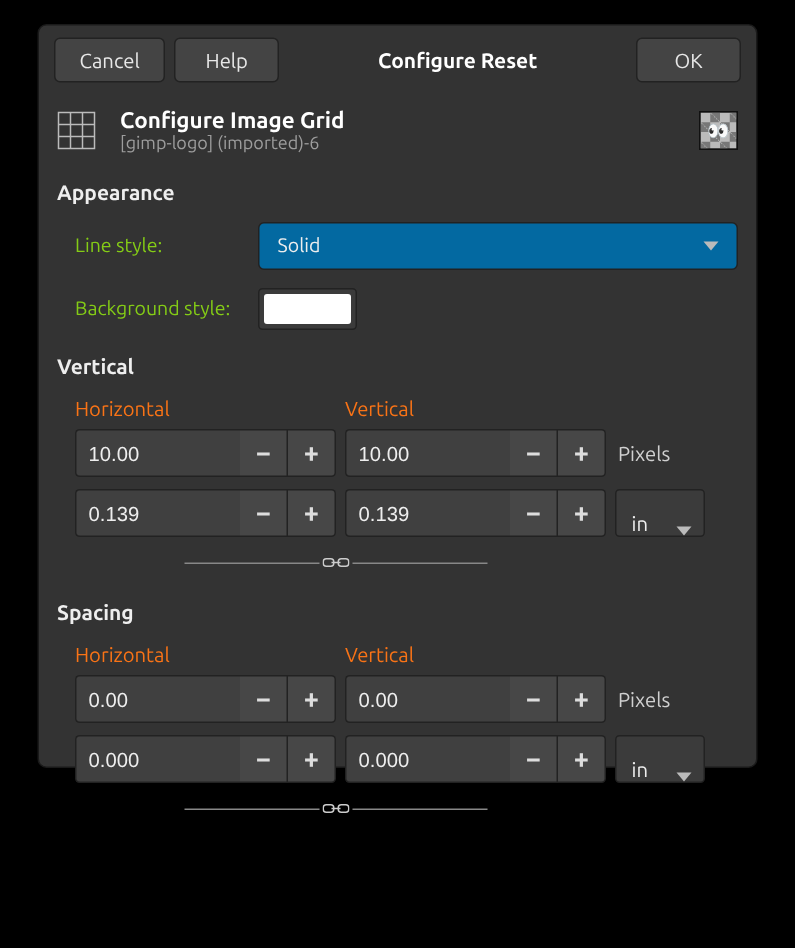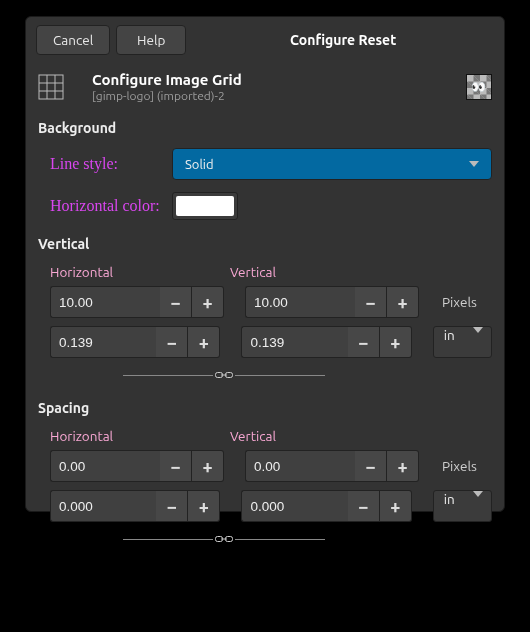--- a/index.html
+++ b/index.html
@@ -50,21 +50,21 @@
     text-align: center;
     font-size: 14px;
     font-weight: 600;
     color: #fff;
     padding: 0 4px;
   }
   .header-row {
     display: flex;
     align-items: center;
     padding: 8px 12px 4px 12px;
-    gap: 28px;
+    gap: 16px;
     justify-content: center;
   }
   .grid-icon {
     width: 26px; height: 26px; flex: none;
   }
   .grid-icon svg { display:block; }
   .header-text { flex:1; }
   .header-title {
     font-size: 15px;
     font-weight: 700;
@@ -108,23 +108,22 @@
   }
   .form-row {
     display: flex;
     align-items: center;
     gap: 10px;
     margin: 4px 0;
     padding-left: 12px;
   }
   .form-label {
     width: 112px;
-    color: #d946ef;
-    font-size: 16px;
-    font-family: Liberation Serif, serif;
+    color: #84cc16;
+    font-size: 13px;
   }
   .select {
     flex: 1;
     height: 32px;
     background: #0369a1;
     border: 1px solid #222;
     border-radius: 4px;
     display: flex;
     align-items: center;
     justify-content: space-between;
@@ -153,27 +152,27 @@
     border-radius: 2px;
   }
 
   .grid-heads {
     display: flex;
     padding-left: 12px;
     margin-top: 4px;
   }
   .col-head {
     width: 180px;
-    color: #f9a8d4;
+    color: #f97316;
     font-size: 13.5px;
   }
   .spin-row {
     display: flex;
     align-items: center;
-    gap: 21px;
+    gap: 6px;
     padding-left: 12px;
     margin: 2px 0;
   }
   .spinbox {
     display: flex;
     height: 32px;
     width: 174px;
   }
   .spin-input {
     flex: 1;
@@ -209,21 +208,21 @@
     padding-left: 2px;
     text-align: right;
   }
   .unit-select {
     width: 60px;
     height: 32px;
     background: #3b3b3b;
     border: 1px solid #222;
     border-radius: 3px;
     display: flex;
-    align-items: flex-start;
+    align-items: flex-end;
     justify-content: space-between;
     padding: 0 8px 0 10px;
     cursor: pointer;
     color: #eee;
     font-size: 13.5px;
   }
 
   .link-row {
     display:flex;
     align-items:center;
@@ -244,54 +243,55 @@
 </style>
 </head>
 <body>
 
 <div class="dialog">
 
   <div class="titlebar">
     <div class="tbtn wide">Cancel</div>
     <div class="tbtn wide">Help</div>
     <div class="title-center">Configure Reset</div>
+    <div class="tbtn wide">OK</div>
   </div>
 
   <div class="header-row">
     <div class="grid-icon">
       <svg viewBox="0 0 26 26" width="26" height="26">
         <rect x="1" y="1" width="24" height="24" fill="none" stroke="#bbb" stroke-width="1"></rect>
         <line x1="9" y1="1" x2="9" y2="25" stroke="#bbb"></line>
         <line x1="17" y1="1" x2="17" y2="25" stroke="#bbb"></line>
         <line x1="1" y1="9" x2="25" y2="9" stroke="#bbb"></line>
         <line x1="1" y1="17" x2="25" y2="17" stroke="#bbb"></line>
       </svg>
     </div>
     <div class="header-text">
       <div class="header-title">Configure Image Grid</div>
-      <div class="header-sub">[gimp-logo] (imported)-2</div>
+      <div class="header-sub">[gimp-logo] (imported)-6</div>
     </div>
     <div class="thumb"></div>
   </div>
 
   <div class="content">
 
-    <div class="section-title">Background</div>
+    <div class="section-title">Appearance</div>
 
     <div class="form-row">
       <div class="form-label">Line style:</div>
       <div class="select">
         <span>Solid</span>
         <span class="chevron"></span>
       </div>
     </div>
 
 
     <div class="form-row">
-      <div class="form-label">Horizontal color:</div>
+      <div class="form-label">Background style:</div>
       <div class="color-swatch">
         <div class="color-inner" style="background:#ffffff"></div>
       </div>
     </div>
 
     <div class="section-title">Vertical</div>
     <div class="grid-heads">
       <div class="col-head">Horizontal</div>
       <div class="col-head">Vertical</div>
     </div>

